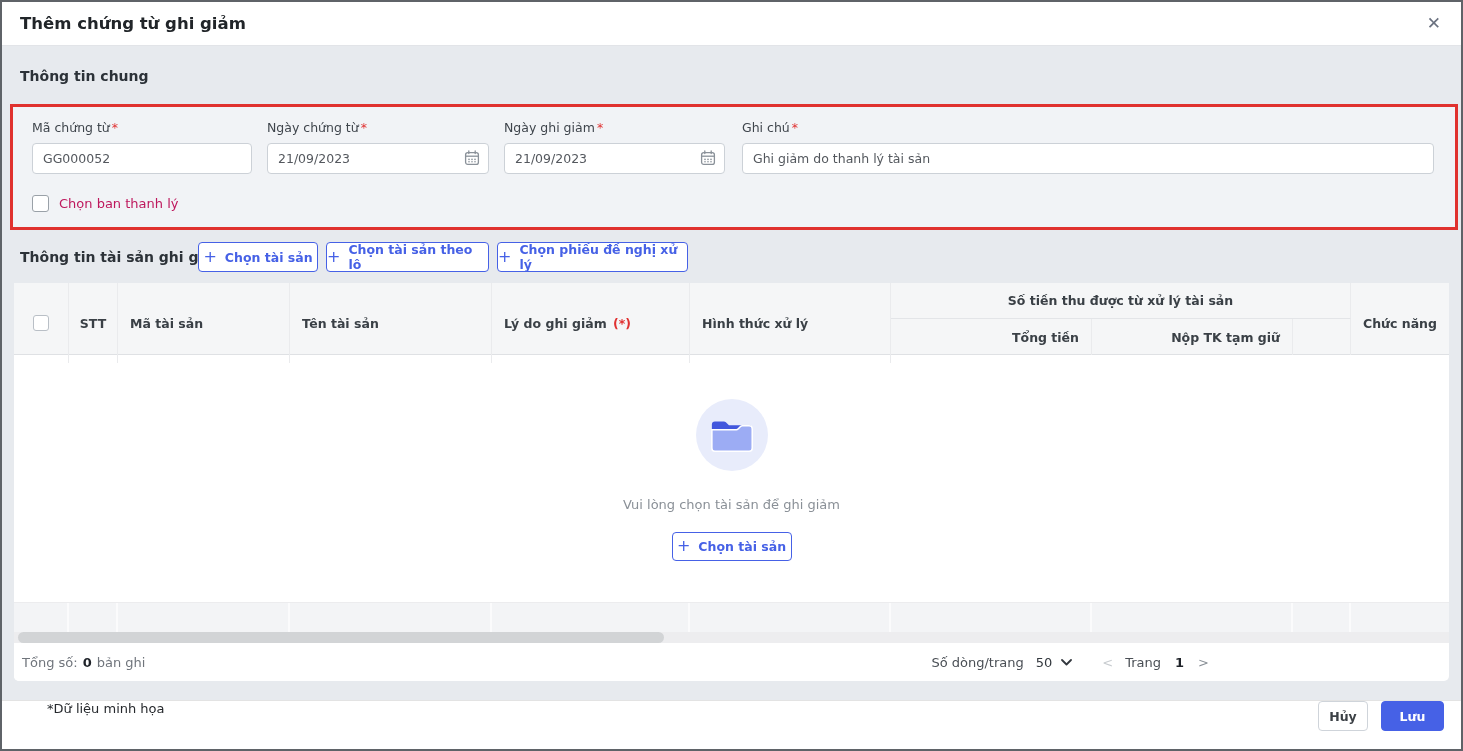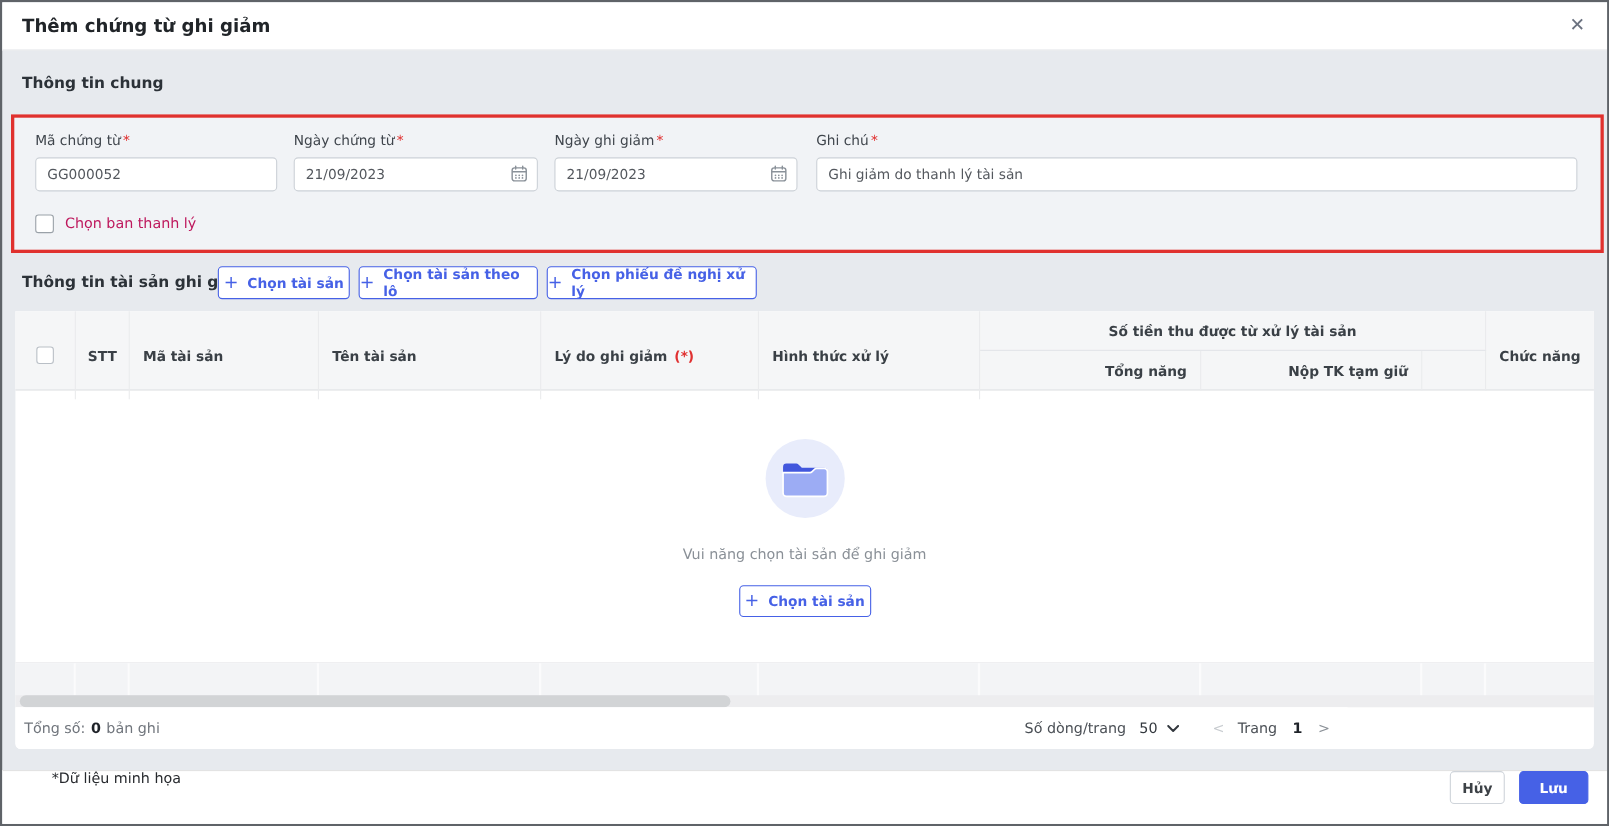--- a/index.html
+++ b/index.html
@@ -217,34 +217,34 @@
         <span class="cbox" style="width:16px;height:16px;border-color:#b9bfc6;"></span>
       </div>
       <div class="th c1 center">STT</div>
       <div class="th c2">Mã tài sản</div>
       <div class="th c3">Tên tài sản</div>
       <div class="th c4">
         <span>Lý do ghi giảm</span>&nbsp;<span class="req">(*)</span>
       </div>
       <div class="th c5">Hình thức xử lý</div>
       <div class="th-group">Số tiền thu được từ xử lý tài sản</div>
-      <div class="th-sub c6" style="left:877px;width:201px;">Tổng năng</div>
+      <div class="th-sub c6" style="left:877px;width:201px;">Tổng tiền</div>
       <div class="th-sub c7" style="left:1078px;width:201px;">Nộp TK tạm giữ</div>
       <div class="th-sub" style="left:1279px;width:58px;"></div>
       <div class="th c9 center">Chức năng</div>
     </div>
 
     <div class="tbody-empty">
       <div class="folder-circle">
         <svg width="46" height="40" viewBox="0 0 48 40">
           <path d="M3 9 a3.2 3.2 0 0 1 3.2-3.2 h9.3 a3 3 0 0 1 2.1 0.9 L20.8 9.9 h21 a3.2 3.2 0 0 1 3.2 3.2 v4 H3 z" fill="#4257dd"></path>
           <path d="M3 14.5 h25.6 a2.4 2.4 0 0 0 1.7-0.7 l2.6-2.6 a2.8 2.8 0 0 1 2-0.8 h7 a3.2 3.2 0 0 1 3.2 3.2 v20.2 a3.2 3.2 0 0 1-3.2 3.2 H6.2 A3.2 3.2 0 0 1 3 33.8 z" fill="#9cacf4" stroke="#ffffff" stroke-width="1.6"></path>
         </svg>
       </div>
-      <div class="empty-msg">Vui năng chọn tài sản để ghi giảm</div>
+      <div class="empty-msg">Vui lòng chọn tài sản để ghi giảm</div>
       <div class="empty-btn">
         <span class="plus">+</span>
         <span>Chọn tài sản</span>
       </div>
     </div>
 
     <div class="foot-row">
       <div class="fcell" style="left:0;width:55px;"></div>
       <div class="fcell" style="left:55px;width:49px;"></div>
       <div class="fcell" style="left:104px;width:172px;"></div>

